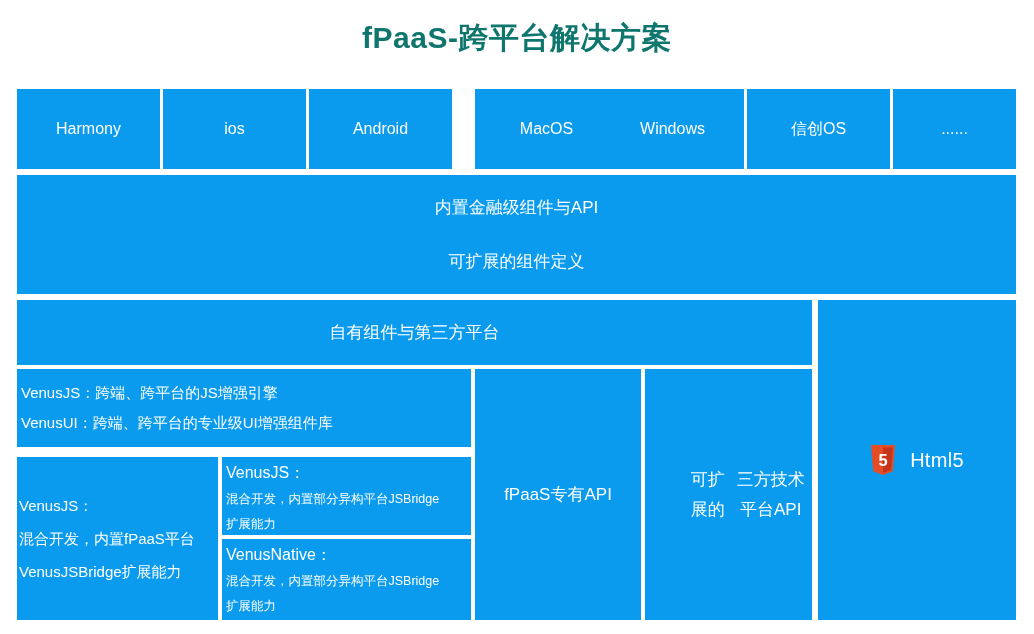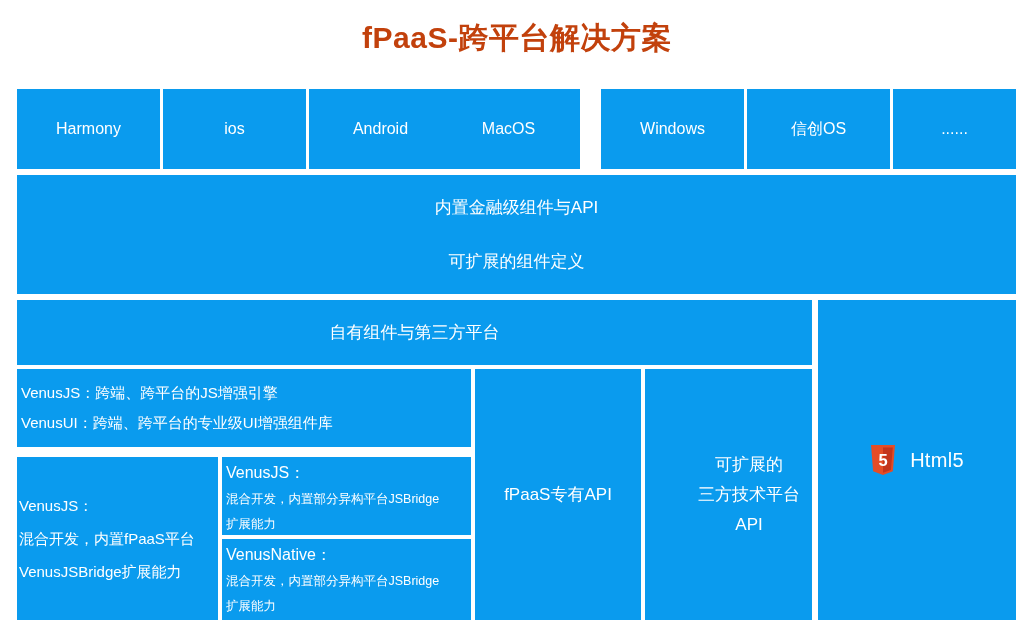--- a/index.html
+++ b/index.html
@@ -9,21 +9,21 @@
     font-family:"Liberation Sans","DejaVu Sans",sans-serif;
     -webkit-font-smoothing:antialiased;
   }
   .page{position:relative;width:1034px;height:634px;background:#fff;}
 
   
   .title{
     position:absolute;left:0;top:18px;width:1034px;
     text-align:center;
     font-size:30px;font-weight:700;letter-spacing:.5px;
-    color:#c2410c;
+    color:#0f766e;
     white-space:nowrap;
   }
 
   
   .blk{
     position:absolute;
     background:#0a9bee;
     color:#ffffff;
     box-sizing:border-box;
     display:flex;
@@ -120,41 +120,41 @@
   .nest-body{font-size:12.5px;line-height:25px;white-space:nowrap;}
 
   
   #col-fpaas-api{
     left:475px;top:369px;width:166px;height:251px;
     font-size:17px;
   }
   #col-third-api{
     left:645px;top:369px;width:167px;height:251px;
     font-size:17px;
-    flex-direction:column;line-height:30px;padding-left:41px;
+    flex-direction:row;line-height:30px;padding-left:41px;
   }
 </style>
 </head>
 <body>
 
 <div class="page">
 
   <div class="title">fPaaS-跨平台解决方案</div>
 
   <div class="os-row">
     <div class="os-tile" style="left:0px;width:143px;">
       <span>Harmony</span>
     </div>
     <div class="os-tile" style="left:146px;width:143px;">
       <span>ios</span>
     </div>
     <div class="os-tile" style="left:292px;width:143px;">
       <span>Android</span>
     </div>
-    <div class="os-tile" style="left:420px;width:143px;">
+    <div class="os-tile" style="left:458px;width:143px;">
       <span>MacOS</span>
     </div>
     <div class="os-tile" style="left:584px;width:143px;">
       <span>Windows</span>
     </div>
     <div class="os-tile" style="left:730px;width:143px;">
       <span>信创OS</span>
     </div>
     <div class="os-tile" style="left:876px;width:123px;">
       <span>......</span>

